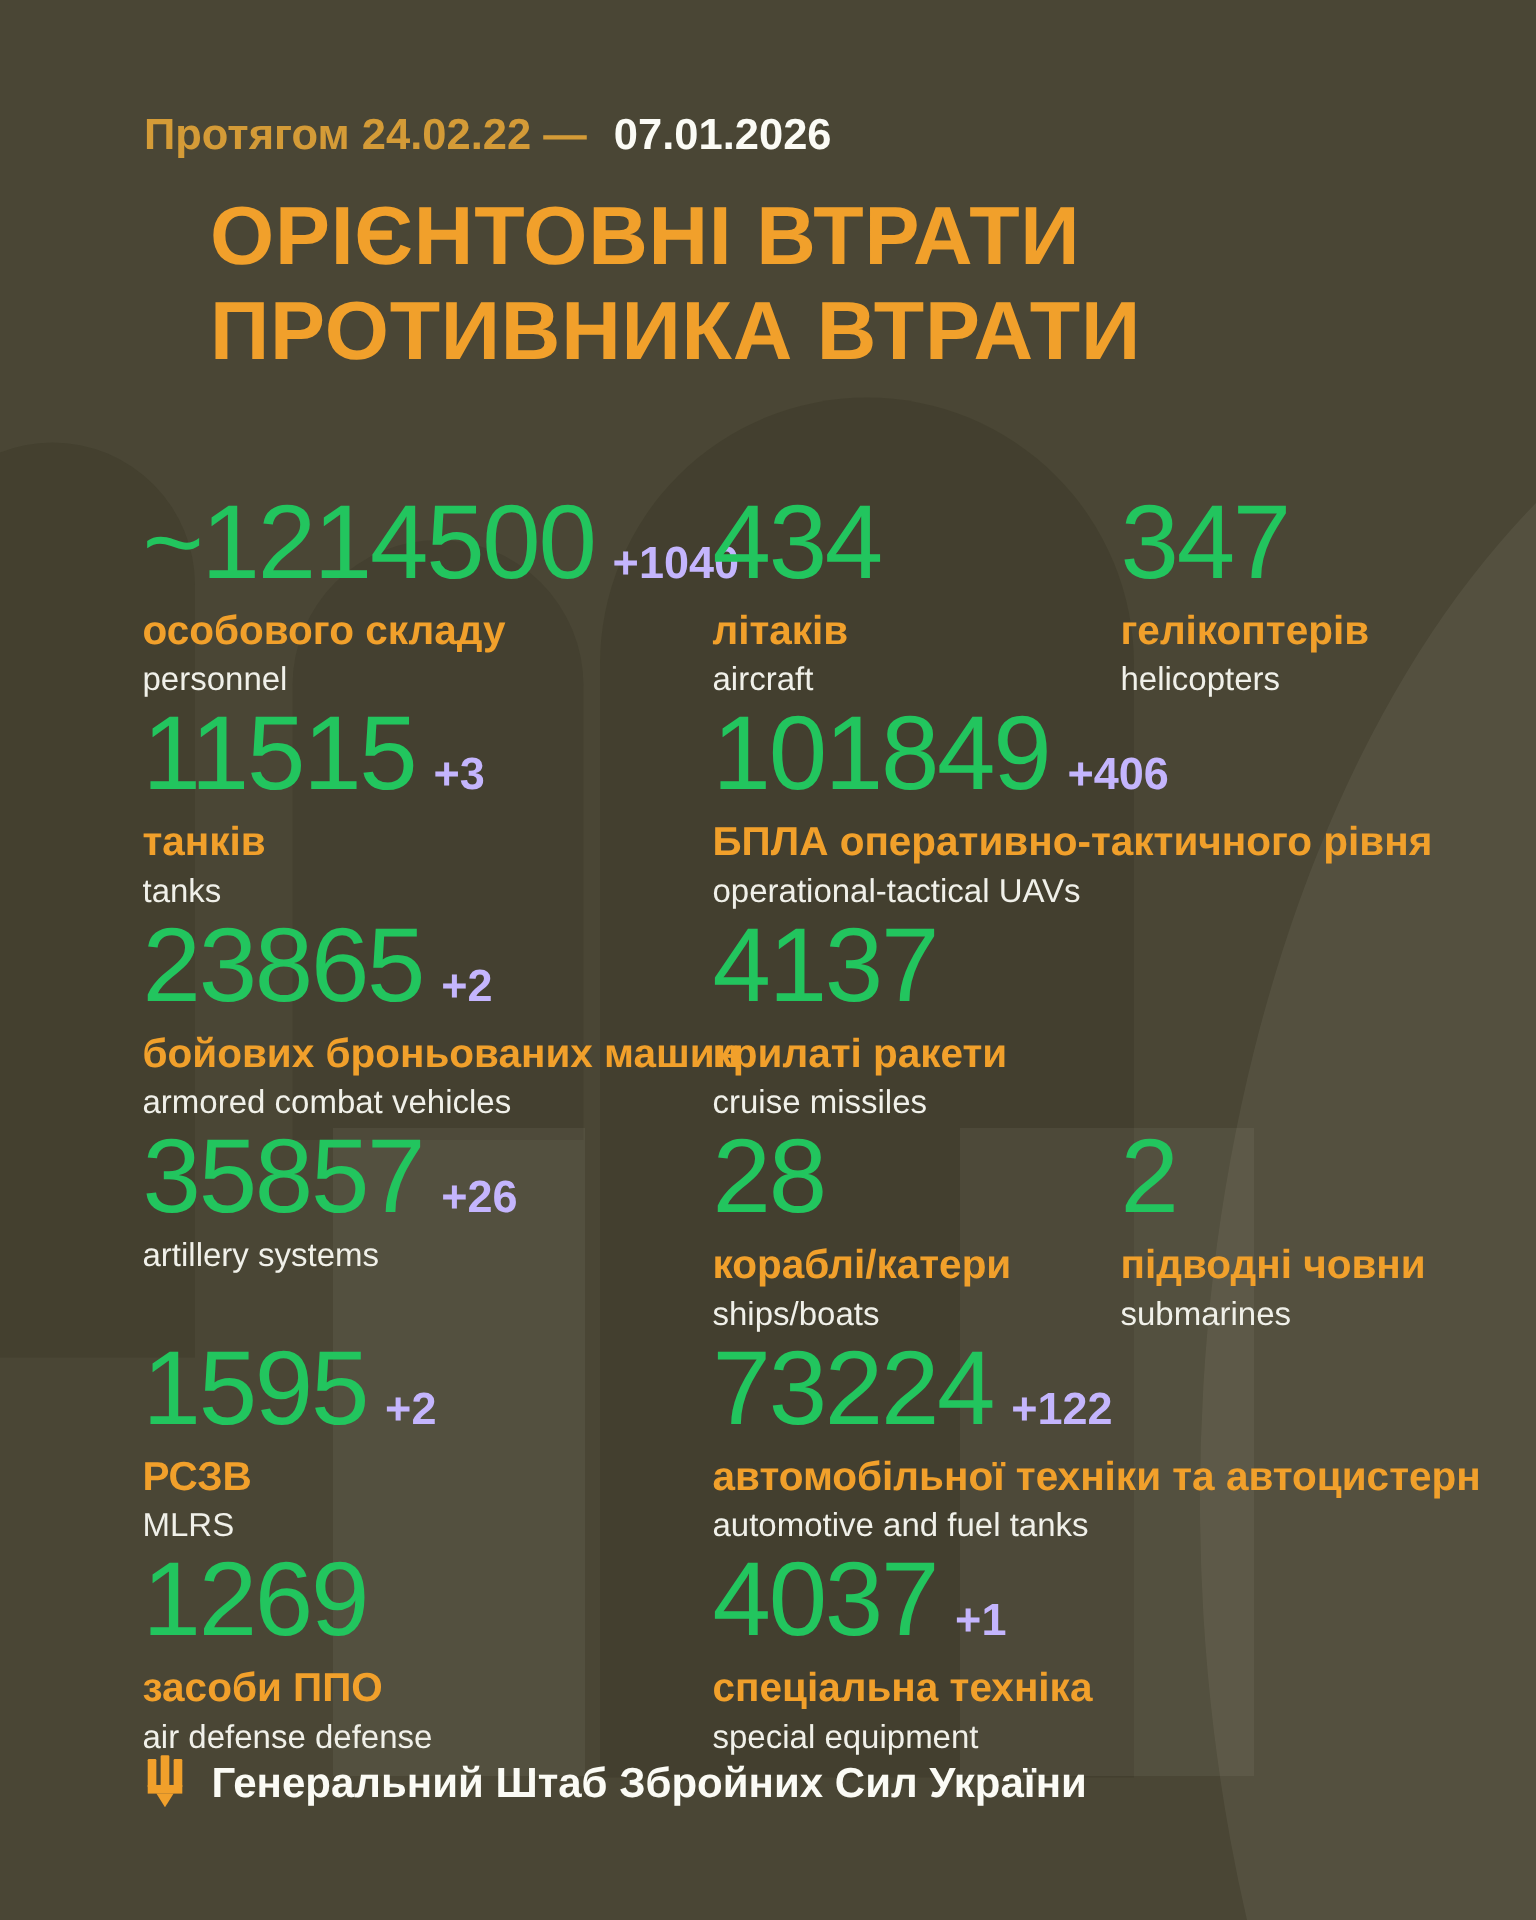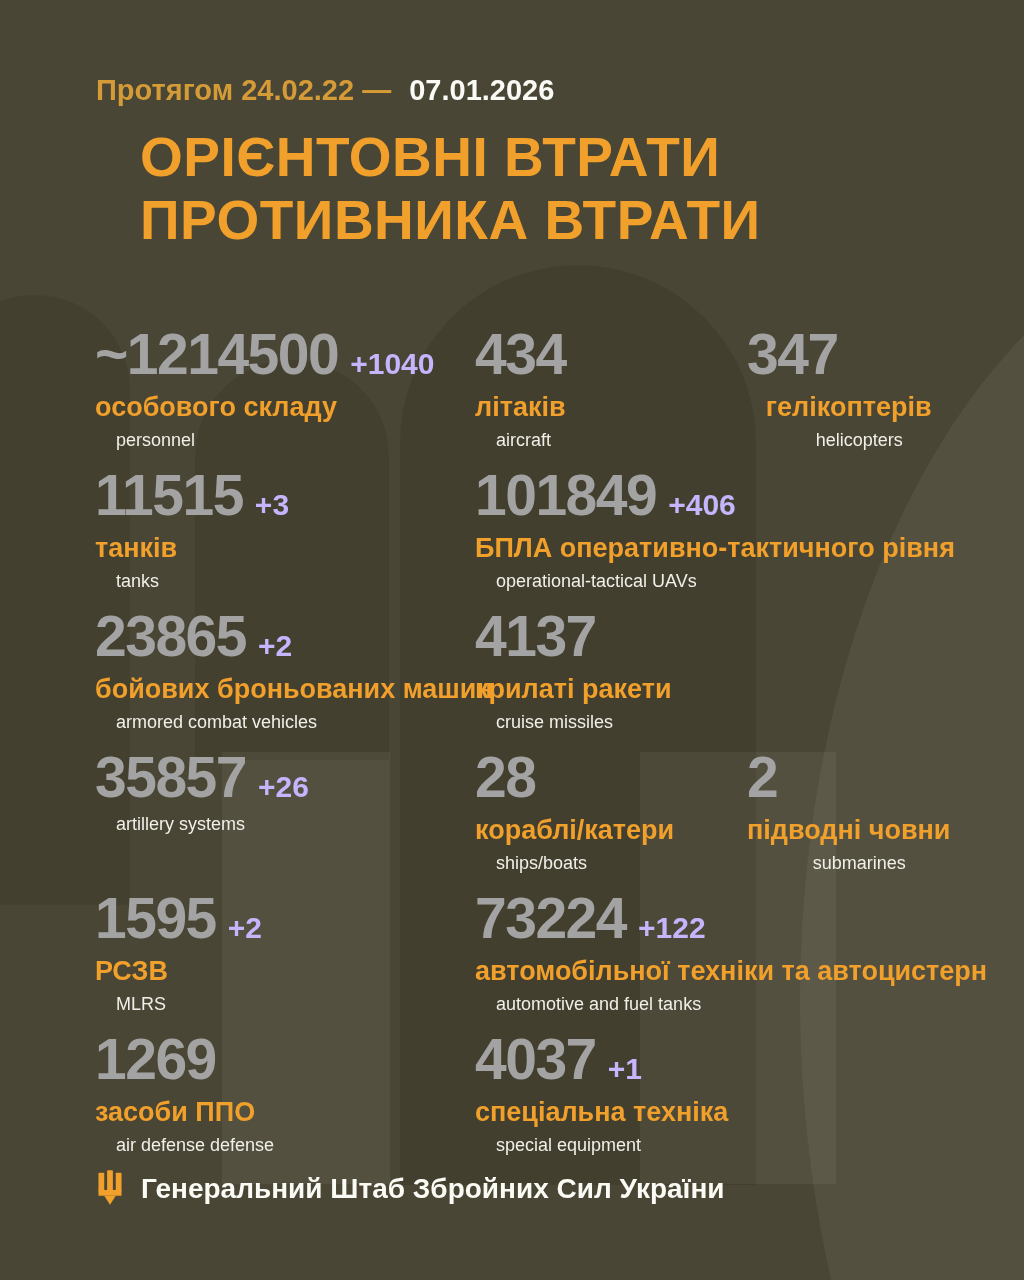--- a/index.html
+++ b/index.html
@@ -14,26 +14,26 @@
   .date-line { position:absolute; left:96px; top:74px; font-size:29px; white-space:nowrap; }
   .date-range { color:#D49B37; font-weight:700; }
   .date-end   { color:#FBFBF5; font-weight:700; margin-left:10px; }
 
   .title { position:absolute; left:104px; top:126px; color:#F1A02B;
            font-size:55px; line-height:63px; font-weight:700; letter-spacing:.5px; white-space:nowrap;margin-left:36px; }
 
   .stats { position:absolute; left:95px; top:326px; width:850px;
            display:grid; grid-template-columns:380px 272px 1fr; grid-auto-rows:141px; }
   .stat { overflow:visible; }
-  .c1 { grid-column:1; } .c2 { grid-column:2; } .c3 { grid-column:3;text-align:center; } .c2s { grid-column:2 / span 2; }
+  .c1 { grid-column:1; } .c2 { grid-column:2; } .c3 { grid-column:3; } .c2s { grid-column:2 / span 2; }
   .num-row { display:flex; align-items:baseline; white-space:nowrap; }
-  .num   { font-size:57px; line-height:1; font-weight:700; color:#a3a3a3; letter-spacing:-1.5px; }
+  .num   { font-size:70px; line-height:1; font-weight:400; color:#22c55e; letter-spacing:-1.5px; }
   .delta { font-size:30px; font-weight:700; color:#c4b5fd; margin-left:12px; }
   .uk { margin-top:9px; font-size:27px; line-height:30px; font-weight:700; color:#F1A02B; white-space:nowrap; }
-  .en { margin-top:3px; font-size:18px; line-height:30px; font-weight:400; color:#F0F0E9; white-space:nowrap;margin-left:21px; }
+  .en { margin-top:3px; font-size:22px; line-height:30px; font-weight:400; color:#F0F0E9; white-space:nowrap; }
 
   .footer { position:absolute; left:96px; top:1170px; display:flex; align-items:flex-end; gap:17px; }
   .footer-text { font-size:28px; font-weight:700; color:#FBFBF5; white-space:nowrap; }
 </style>
 </head>
 <body>
 
 <div class="canvas">
 
   <svg class="wm" width="1024" height="1280" viewBox="0 0 1024 1280" aria-hidden="true">

